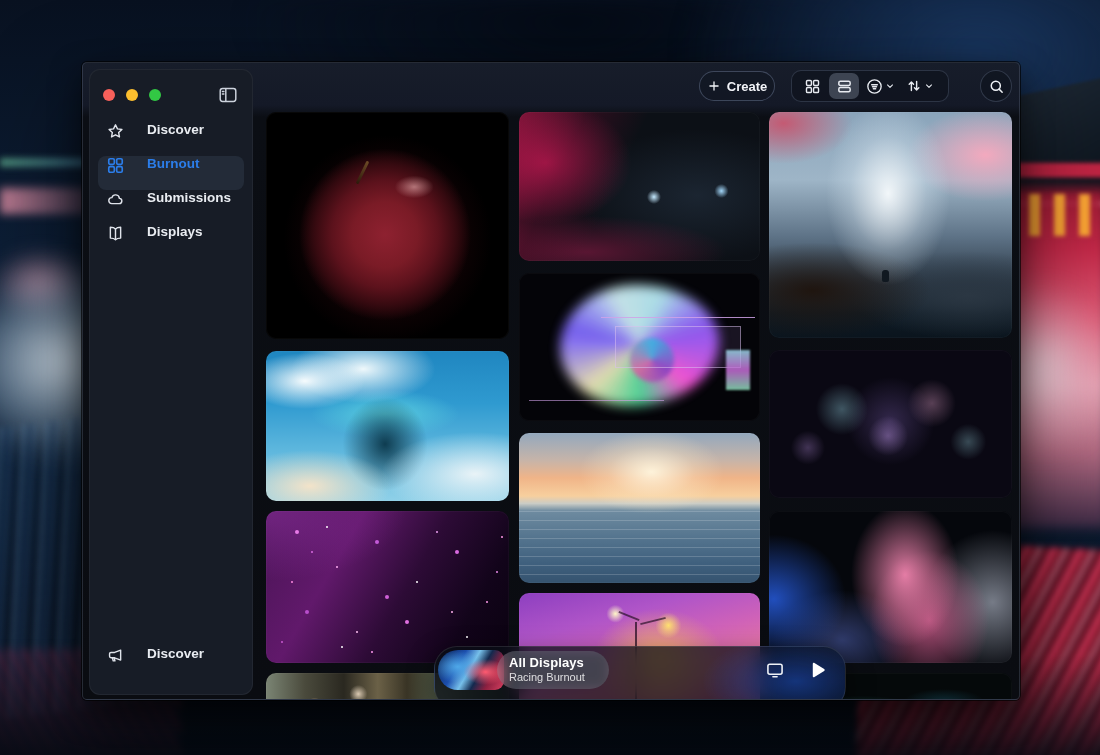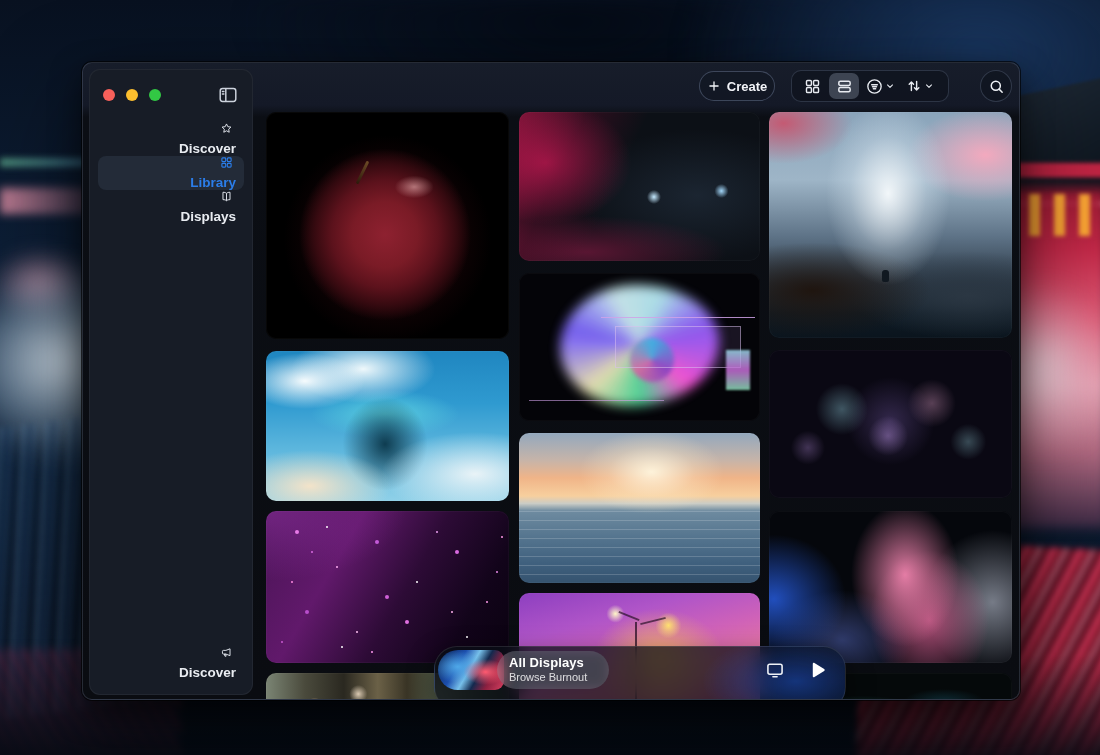--- a/index.html
+++ b/index.html
@@ -37,21 +37,21 @@
     background:radial-gradient(closest-side, rgba(247,218,228,.95), rgba(232,172,192,.45) 60%, rgba(232,172,192,0)); filter:blur(11px); }
   .bg-br-streaks { right:-50px; bottom:-40px; width:290px; height:250px; transform:rotate(3deg); filter:blur(3px);
     background:repeating-linear-gradient(115deg, rgba(236,62,97,.9) 0 5px, rgba(152,22,46,.85) 5px 12px, rgba(250,132,152,.7) 12px 16px, rgba(122,16,36,.8) 16px 24px); }
   .bg-bl-streaks { left:-30px; bottom:-24px; width:210px; height:130px; filter:blur(4px);
     background:repeating-linear-gradient(60deg, rgba(202,42,72,.5) 0 4px, rgba(15,30,55,.6) 4px 12px); }
   .bg-bottom-dark { left:0; bottom:0; width:100%; height:100px;
     background:linear-gradient(180deg, rgba(6,12,22,0), rgba(5,10,18,.85)); }
 
   
   .window { position:absolute; left:82px; top:62px; width:938px; height:638px;
-    border-radius:10px; overflow:hidden;
+    border-radius:5px; overflow:hidden;
     background:linear-gradient(180deg, #171d2a 0px, #141927 42px, #0b0e14 54px, #0a0c11 100%);
     border:1px solid rgba(140,155,180,.22);
     box-shadow:0 0 0 1px rgba(0,0,0,.65), 0 36px 90px rgba(0,0,0,.6), 0 12px 30px rgba(0,0,0,.5); }
 
   
   .page-title { position:absolute; left:191px; top:77px; font-size:15px; font-weight:700;
     color:#f3f5f8; letter-spacing:.2px; }
   .btn { display:flex; align-items:center; justify-content:center; cursor:pointer; }
   .create-btn { position:absolute; left:616px; top:8px; width:76px; height:30px; gap:6px;
     border-radius:15px; border:1px solid rgba(96,110,136,.55); background:rgba(17,23,34,.7);
@@ -66,22 +66,22 @@
     border:1px solid rgba(80,92,114,.5); background:rgba(14,19,29,.6); color:#eef1f5; }
   .icon { display:block; }
 
   
   .sidebar { position:absolute; left:6px; top:6px; width:164px; height:626px;
     border-radius:11px; background:#171c26; border:1px solid rgba(255,255,255,.05); }
   .traffic { position:absolute; top:19px; left:13px; display:flex; gap:11px; }
   .traffic span { width:12px; height:12px; border-radius:50%; display:block; cursor:pointer; }
   .sb-toggle { position:absolute; top:14px; right:13px; width:22px; height:22px; color:#cdd3dd; cursor:pointer; }
   .nav { position:absolute; left:8px; right:8px; top:52px; }
-  .nav-item { position:relative; height:34px; border-radius:8px; display:flex; align-items:flex-end;
-    gap:6px; padding:0 8px; color:#e9ecf1; font-size:13.5px; font-weight:600; cursor:pointer;flex-direction:column; }
+  .nav-item { position:relative; height:34px; border-radius:8px; display:flex; align-items:flex-start;
+    gap:22px; padding:0 8px; color:#e9ecf1; font-size:13.5px; font-weight:600; cursor:pointer; }
   .nav-item .ni { width:19px; height:19px; color:#dfe3ea; }
   .nav-item.active { background:#232b38; color:#2b7de9; }
   .nav-item.active .ni { color:#2b7de9; }
   .nav-footer { position:absolute; left:8px; right:8px; bottom:14px; }
 
   
   .tile { position:absolute; border-radius:10px; overflow:hidden; cursor:pointer;
     background:#11141a; box-shadow:0 0 0 1px rgba(255,255,255,.03) inset; }
 
   .t-apple { background:
@@ -298,21 +298,27 @@
             </svg>
           <span>Discover</span>
         </div>
         <div class="nav-item active">
           <svg class="icon ni" viewBox="0 0 24 24" fill="none" stroke="currentColor" stroke-width="2.1">
               <rect x="3.5" y="3.5" width="7" height="7" rx="1.6"></rect>
               <rect x="13.5" y="3.5" width="7" height="7" rx="1.6"></rect>
               <rect x="3.5" y="13.5" width="7" height="7" rx="1.6"></rect>
               <rect x="13.5" y="13.5" width="7" height="7" rx="1.6"></rect>
             </svg>
-          <span>Library</span>
+          <span>Burnout</span>
+        </div>
+        <div class="nav-item">
+          <svg class="icon ni" viewBox="0 0 24 24" fill="none" stroke="currentColor" stroke-width="1.8" stroke-linejoin="round">
+              <path d="M7.2 17.2h9.3a3.3 3.3 0 0 0 .4-6.6 4.8 4.8 0 0 0-9.4-1 3.8 3.8 0 0 0-.3 7.6z"></path>
+            </svg>
+          <span>Submissions</span>
         </div>
         <div class="nav-item">
           <svg class="icon ni" viewBox="0 0 24 24" fill="none" stroke="currentColor" stroke-width="1.8" stroke-linejoin="round">
               <path d="M12 6.2c-1.4-1.4-3.4-2-6.5-2v13.6c3.1 0 5.1.6 6.5 2 1.4-1.4 3.4-2 6.5-2V4.2c-3.1 0-5.1.6-6.5 2z"></path>
               <path d="M12 6.2v13.6"></path>
             </svg>
           <span>Displays</span>
         </div>
       </nav>
 
@@ -358,21 +364,21 @@
         <div class="person"></div>
       </div>
     <div class="tile t-fractal" style="left:686px; top:287px; width:243px; height:148px;"></div>
     <div class="tile t-smoke" style="left:686px; top:448px; width:243px; height:152px;"></div>
     <div class="tile t-dark" style="left:686px; top:610px; width:243px; height:70px;"></div>
 
     <div class="player">
       <div class="thumb"></div>
       <div class="pill">
         <div class="pt1">All Displays</div>
-        <div class="pt2">Browse Burnout</div>
+        <div class="pt2">Racing Burnout</div>
       </div>
       <div class="monitor">
         <svg class="icon" width="20" height="20" viewBox="0 0 24 24" fill="none" stroke="currentColor" stroke-width="1.9">
             <rect x="3.5" y="5" width="17" height="12" rx="2.2"></rect>
             <path d="M9.5 20h5" stroke-linecap="round"></path>
           </svg>
       </div>
       <div class="play">
         <svg class="icon" width="22" height="22" viewBox="0 0 24 24" fill="currentColor">
             <path d="M7.4 5.3v13.4c0 .9 1 1.5 1.8 1L19.8 13c.8-.5.8-1.6 0-2.1L9.2 4.3c-.8-.5-1.8.1-1.8 1z"></path>

